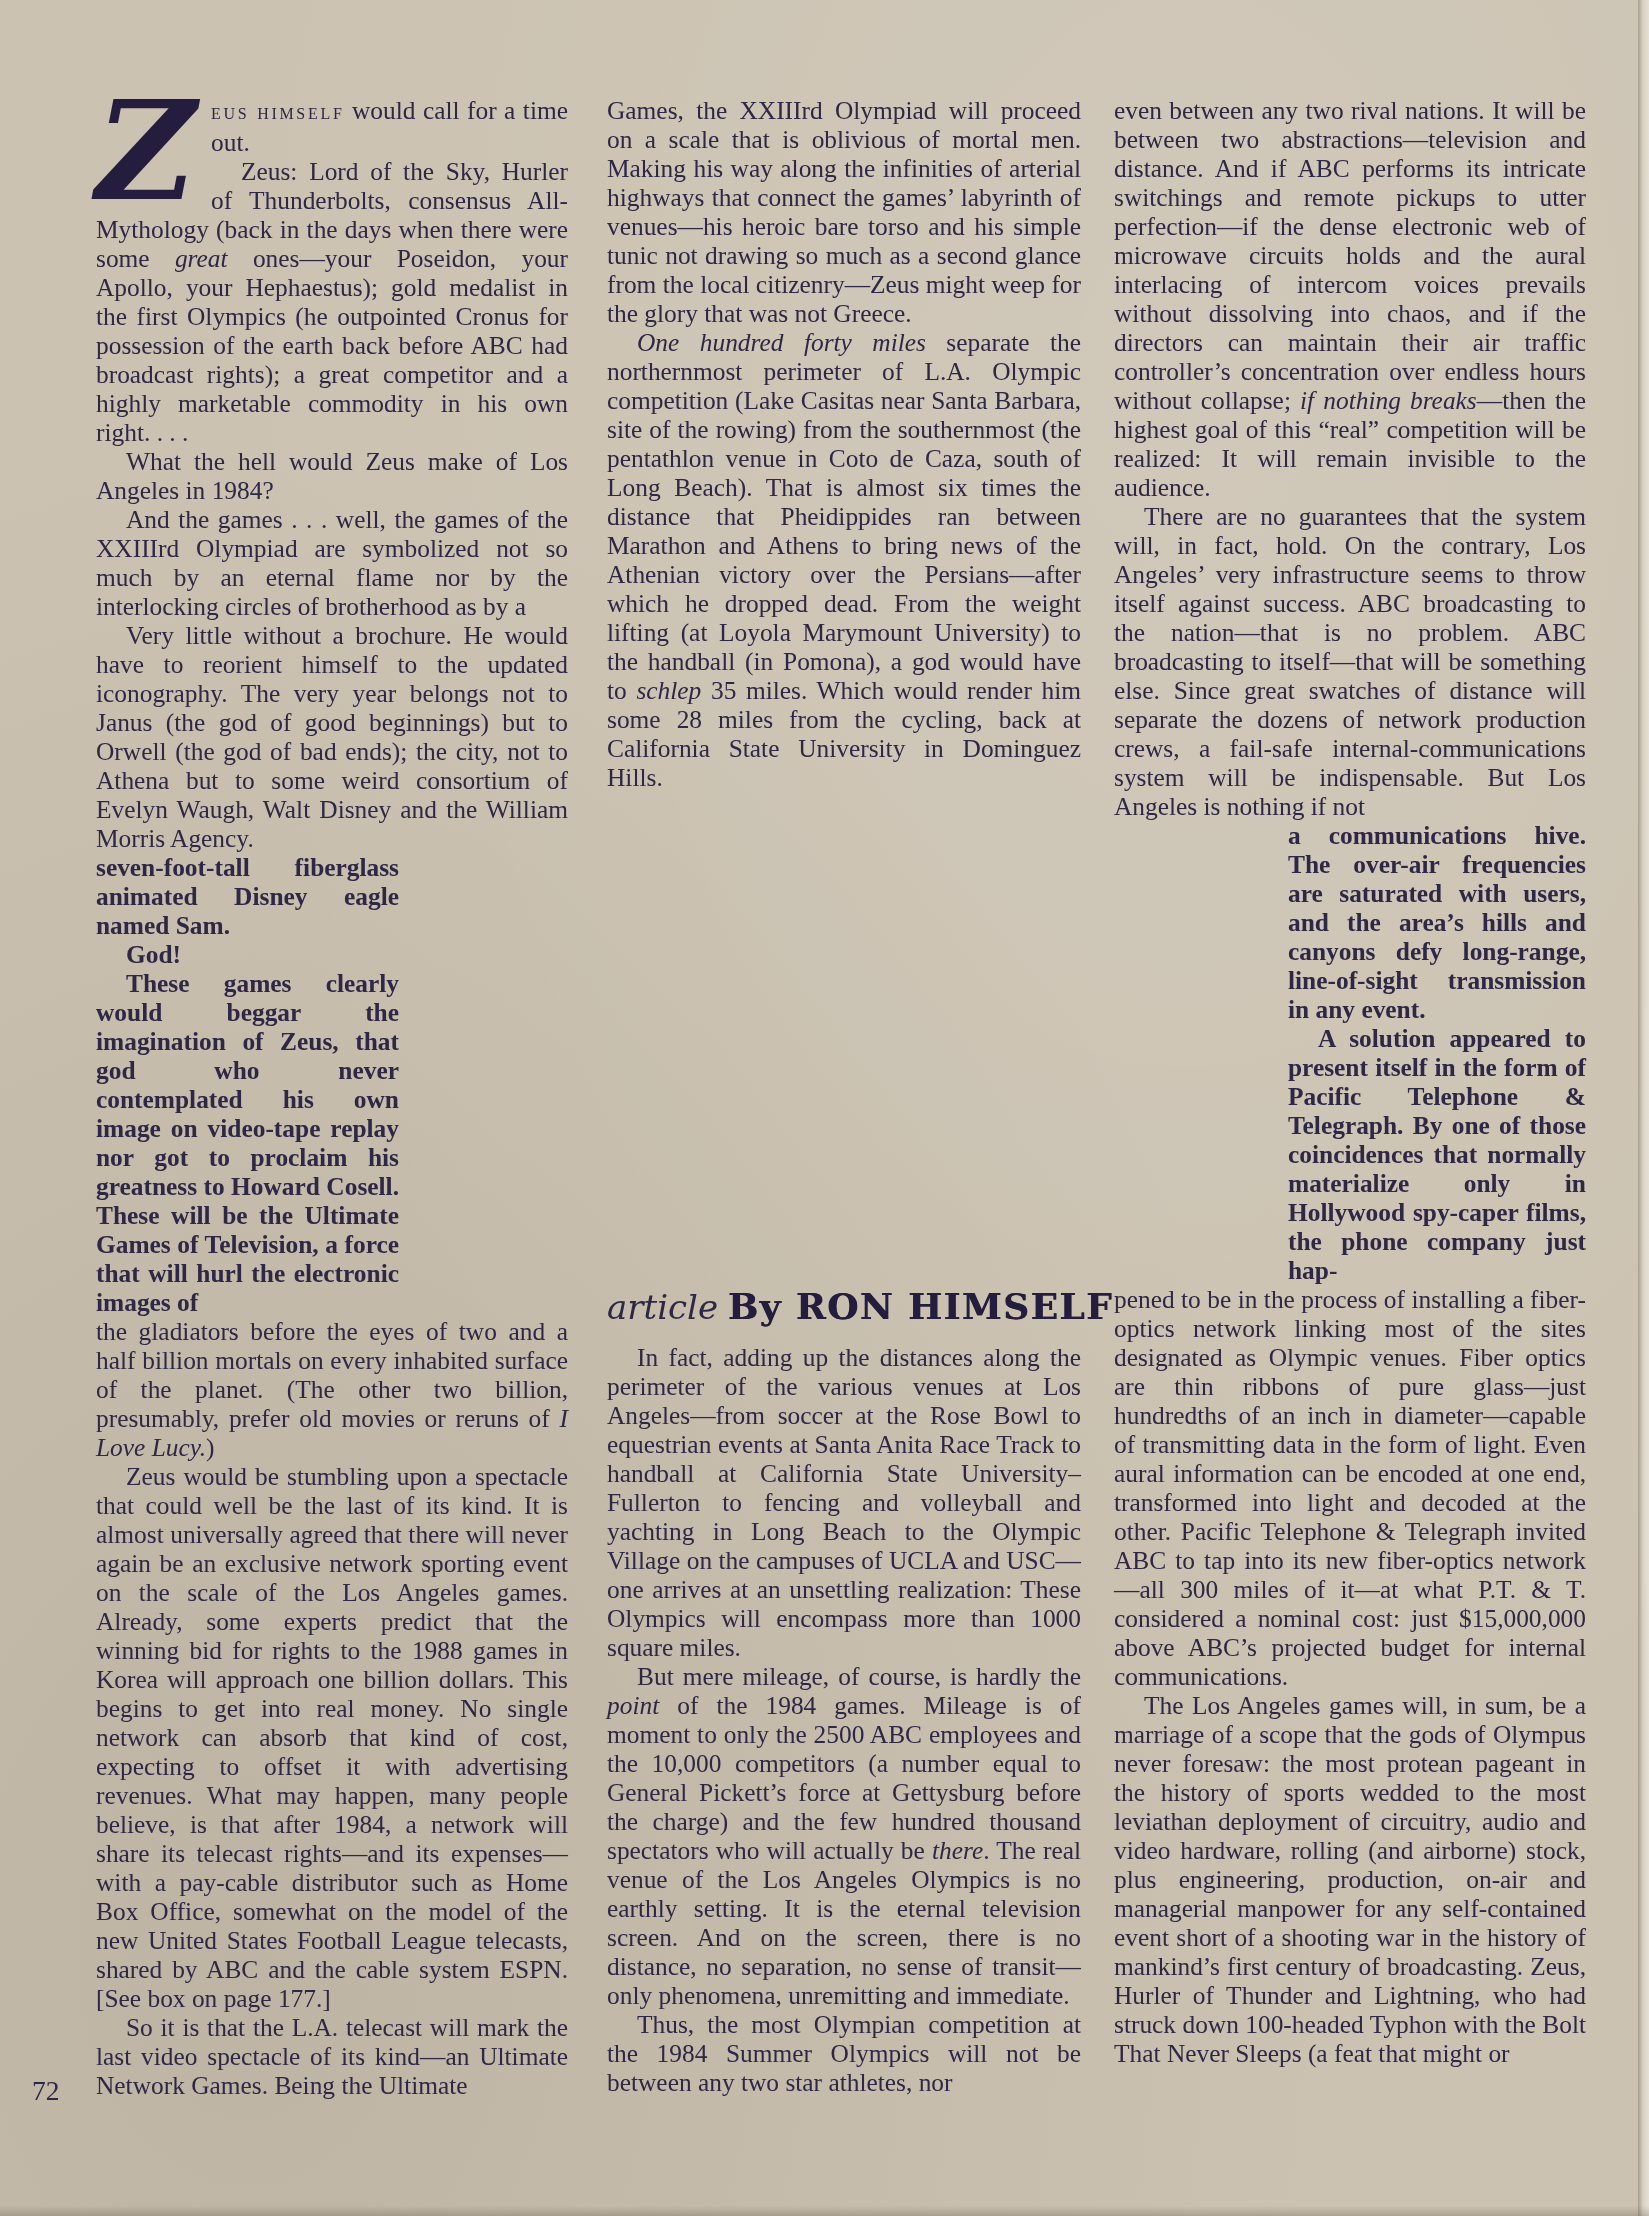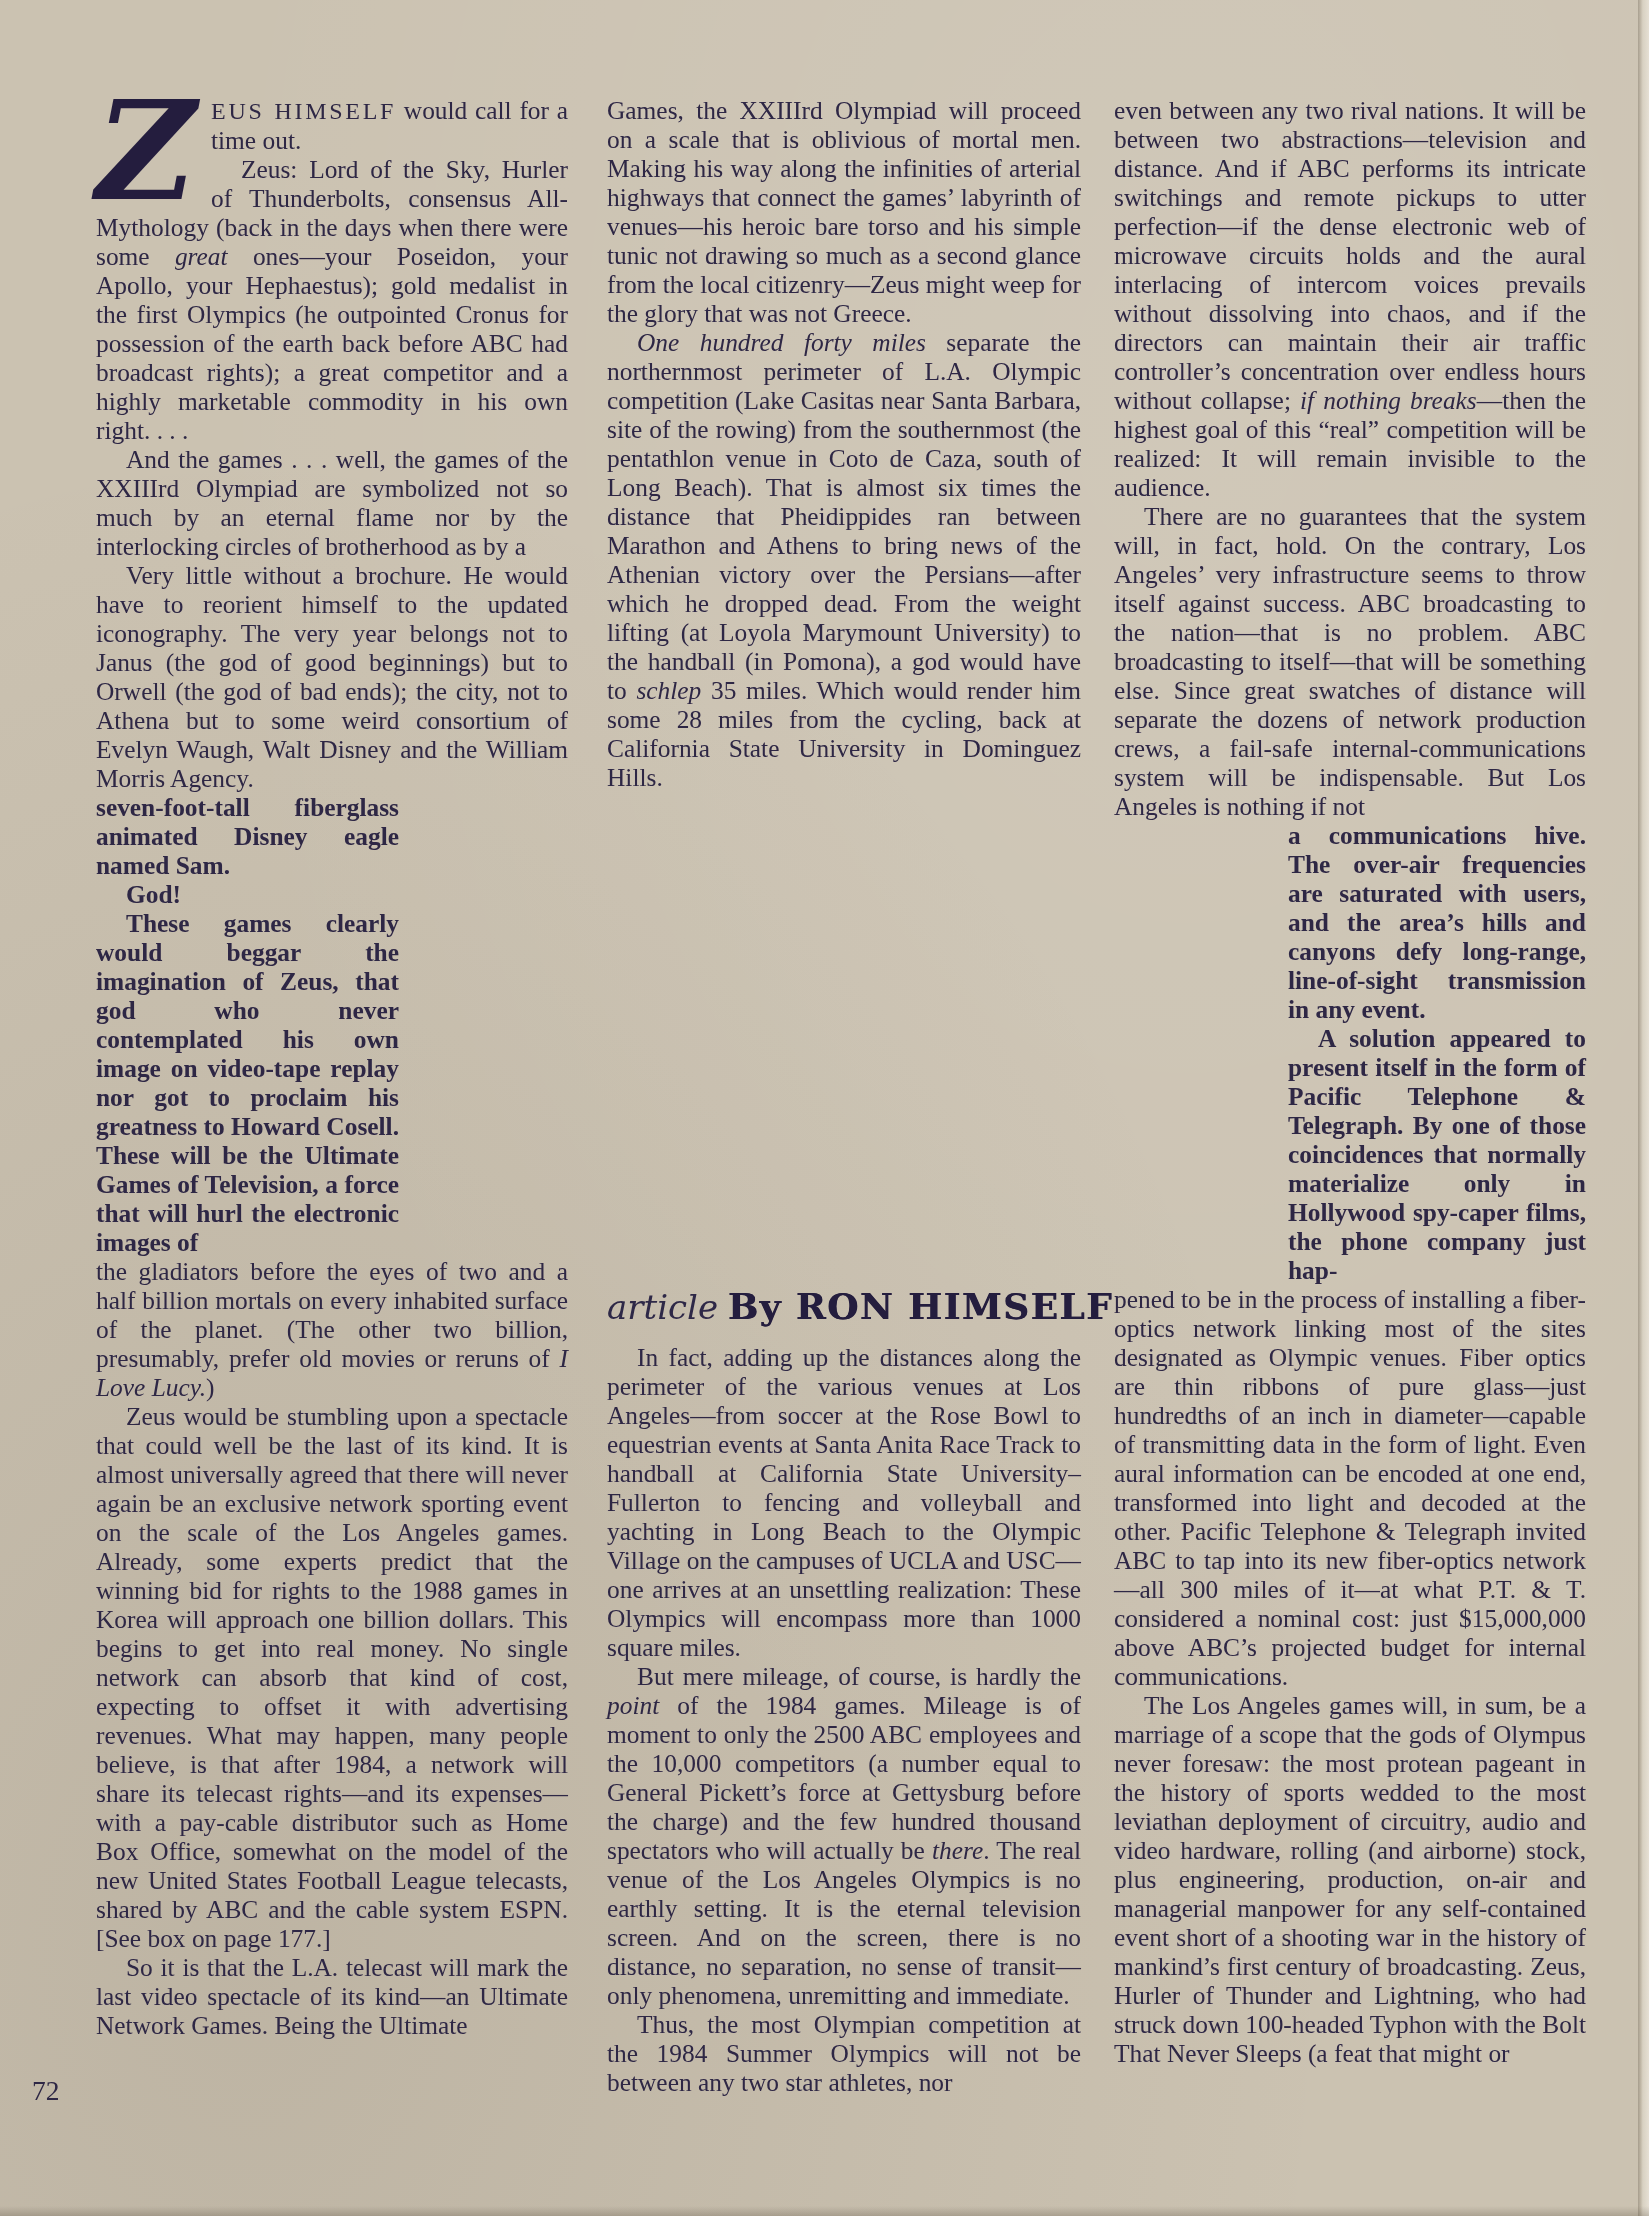--- a/index.html
+++ b/index.html
@@ -30,21 +30,21 @@
   .block-narrow{width:303px;font-weight:bold;}
   #col3 .block-narrow{width:298px;margin-left:174px;}
   .dropcap{
     float:left;
     font-family:"DejaVu Serif",serif;
     font-weight:bold;font-style:italic;
     font-size:137px;line-height:103px;
     color:var(--headline-ink);
     margin:2.7px 15px 5.5px 0;
   }
-  .smallcaps{font-size:24px;letter-spacing:2.7px;}
+  .smallcaps{font-size:16px;letter-spacing:2.7px;}
   #headline{
     position:absolute;left:390px;top:887px;width:865px;
     text-align:center;
   }
   .headline-line{
     font-family:"DejaVu Serif",serif;font-weight:bold;
     font-size:76px;line-height:80px;
     color:var(--headline-ink);
     letter-spacing:0px;
     text-shadow:0.7px 0 0 currentColor;
@@ -71,20 +71,21 @@
 </head>
 <body>
 
 <div id="page">
 
   <div id="col1" class="col">
     <div class="block">
       <p class="para"><span class="dropcap">Z</span><span class="smallcaps">EUS HIMSELF</span><span> would call for a time out.</span></p>
       <div>
           <p class="para indent">Zeus: Lord of the Sky, Hurler of Thunderbolts, consensus All-Mythology (back in the days when there were some <i>great</i> ones—your Poseidon, your Apollo, your Hephaestus); gold medalist in the first Olympics (he outpointed Cronus for possession of the earth back before ABC had broadcast rights); a great competitor and a highly marketable commodity in his own right. . . .</p>
+          <p class="para indent">What the hell would Zeus make of Los Angeles in 1984?</p>
           <p class="para indent">And the games . . . well, the games of the XXIIIrd Olympiad are symbolized not so much by an eternal flame nor by the interlocking circles of brotherhood as by a</p>
           <p class="para indent">Very little without a brochure. He would have to reorient himself to the updated iconography. The very year belongs not to Janus (the god of good beginnings) but to Orwell (the god of bad ends); the city, not to Athena but to some weird consortium of Evelyn Waugh, Walt Disney and the William Morris Agency.</p>
         </div>
     </div>
     <div class="block block-narrow">
         <p class="para">seven-foot-tall fiberglass animated Disney eagle named Sam.</p>
         <p class="para indent">God!</p>
         <p class="para indent">These games clearly would beggar the imagination of Zeus, that god who never contemplated his own image on video-tape replay nor got to proclaim his greatness to Howard Cosell. These will be the Ultimate Games of Television, a force that will hurl the electronic images of</p>
       </div>
     <div class="block">

